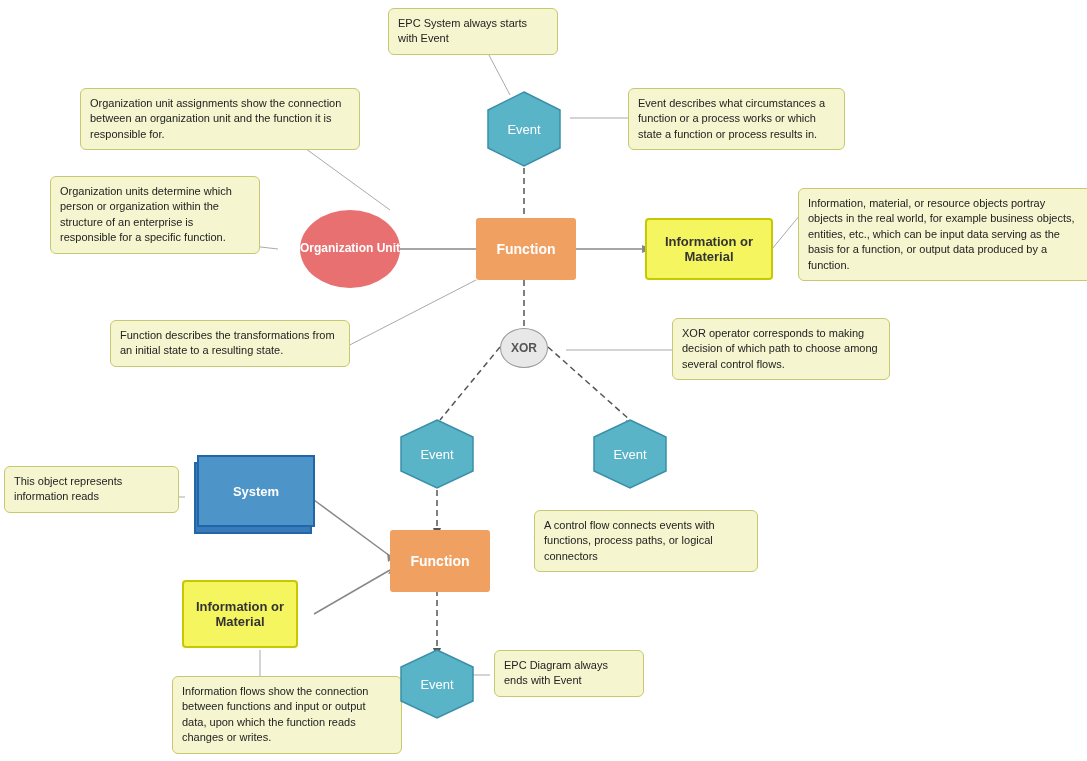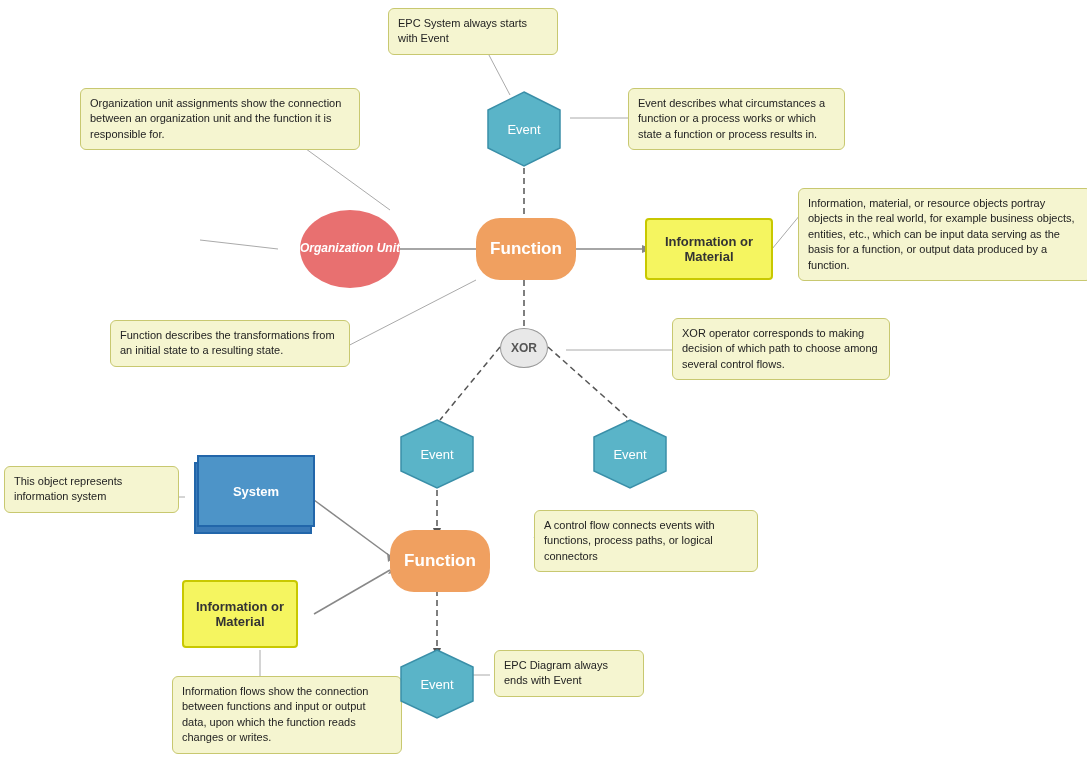--- a/index.html
+++ b/index.html
@@ -55,22 +55,22 @@
       position: relative;
       z-index: 1;
     }
     .function-shape {
       position: absolute;
       display: flex;
       align-items: center;
       justify-content: center;
       text-align: center;
       background: #f0a060;
-      border-radius: 24px;
-      font-size: 17px;
+      border-radius: 3px;
+      font-size: 14px;
       font-weight: 600;
       color: #fff;
     }
     .org-unit {
       position: absolute;
       display: flex;
       align-items: center;
       justify-content: center;
       text-align: center;
       border-radius: 50%;
@@ -180,35 +180,38 @@
   </div>
 
   <div class="note-box" style="left:628px; top:88px; width:217px;">
     <span>Event describes what circumstances a function or a process works or which state a function or process results in.</span>
   </div>
 
   <div class="note-box" style="left:80px; top:88px; width:280px;">
     <span>Organization unit assignments show the connection between an organization unit and the function it is responsible for.</span>
   </div>
 
+  <div class="note-box" style="left:50px; top:176px; width:210px;">
+    <span>Organization units determine which person or organization within the structure of an enterprise is responsible for a specific function.</span>
+  </div>
 
   <div class="note-box" style="left:110px; top:320px; width:240px;">
     <span>Function describes the transformations from an initial state to a resulting state.</span>
   </div>
 
   <div class="note-box" style="left:798px; top:188px; width:294px;">
     <span>Information, material, or resource objects portray objects in the real world, for example business objects, entities, etc., which can be input data serving as the basis for a function, or output data produced by a function.</span>
   </div>
 
   <div class="note-box" style="left:672px; top:318px; width:218px;">
     <span>XOR operator corresponds to making decision of which path to choose among several control flows.</span>
   </div>
 
   <div class="note-box" style="left:4px; top:466px; width:175px;">
-    <span>This object represents information system</span>
+    <span>This object represents information reads</span>
   </div>
 
   <div class="note-box" style="left:534px; top:510px; width:224px;">
     <span>A control flow connects events with functions, process paths, or logical connectors</span>
   </div>
 
   <div class="note-box" style="left:172px; top:676px; width:230px;">
     <span>Information flows show the connection between functions and input or output data, upon which the function reads changes or writes.</span>
   </div>
 
@@ -221,21 +224,21 @@
       <polygon points="40,2 76,20 76,58 40,76 4,58 4,20" fill="#5ab4c8" stroke="#3a8fa8" stroke-width="1.5"></polygon>
     </svg>
     <span>Event</span>
   </div>
 
   <div class="function-shape" style="left:476px; top:218px; width:100px; height:62px;">
     <span>Function</span>
   </div>
 
   <div class="org-unit" style="left:300px; top:210px; width:100px; height:78px; border-radius: 50%;">
-    <span style="font-size:12px; line-height:1.3;font-style:italic;">Organization Unit</span>
+    <span style="font-size:12px; line-height:1.3;">Organization Unit</span>
   </div>
 
   <div class="info-material" style="left:645px; top:218px; width:128px; height:62px; border-radius:4px;">
     <span>Information or Material</span>
   </div>
 
   <div class="xor-circle" style="left:500px; top:328px; width:48px; height:40px; border-radius:50%;">
     <span>XOR</span>
   </div>
 

